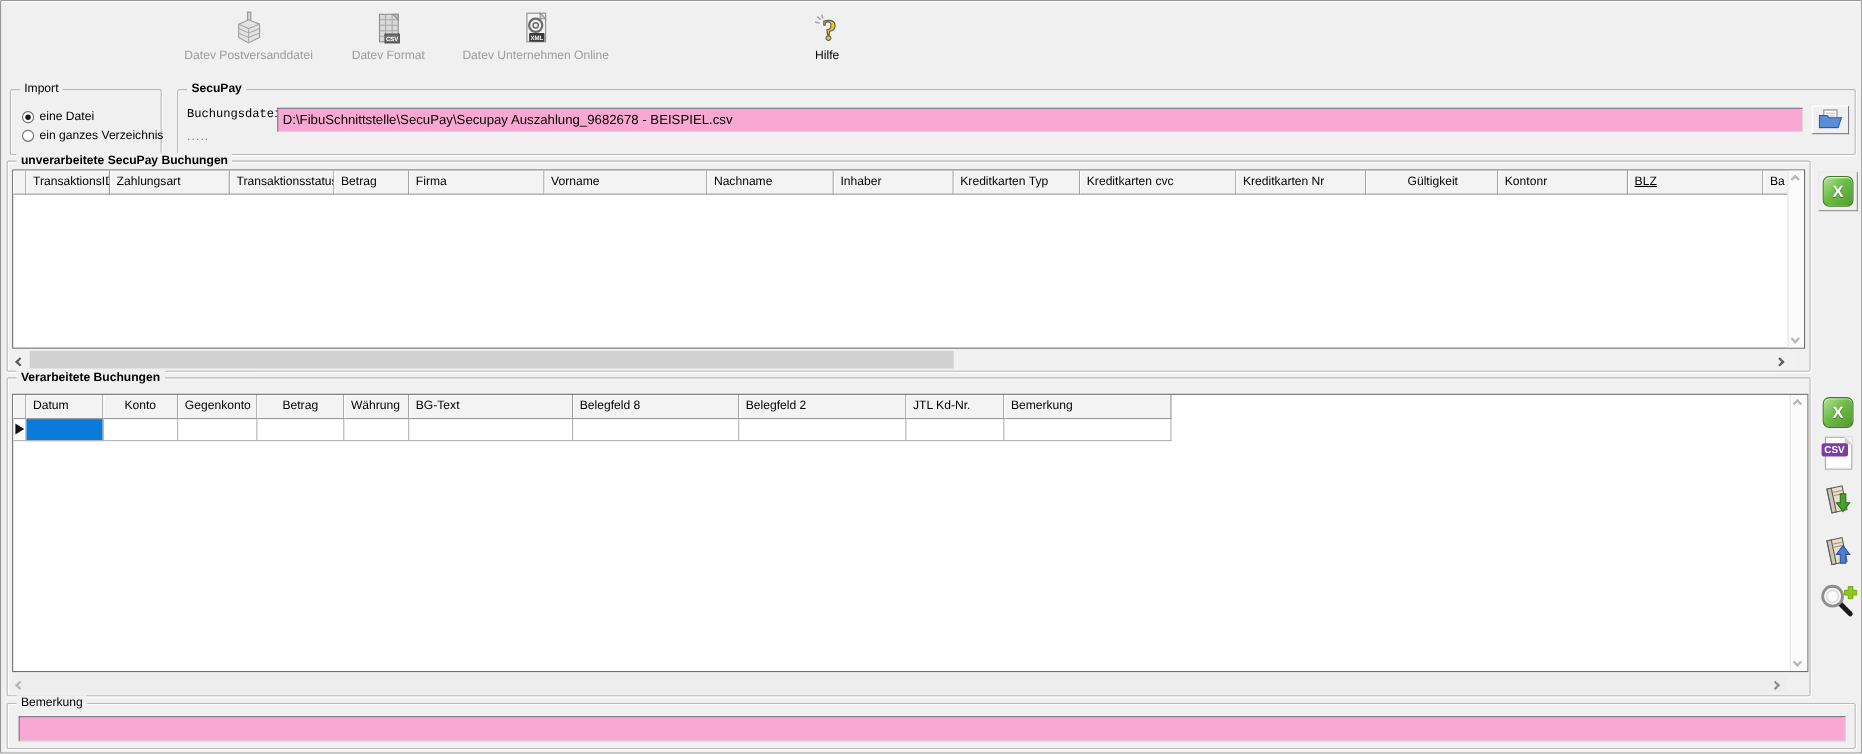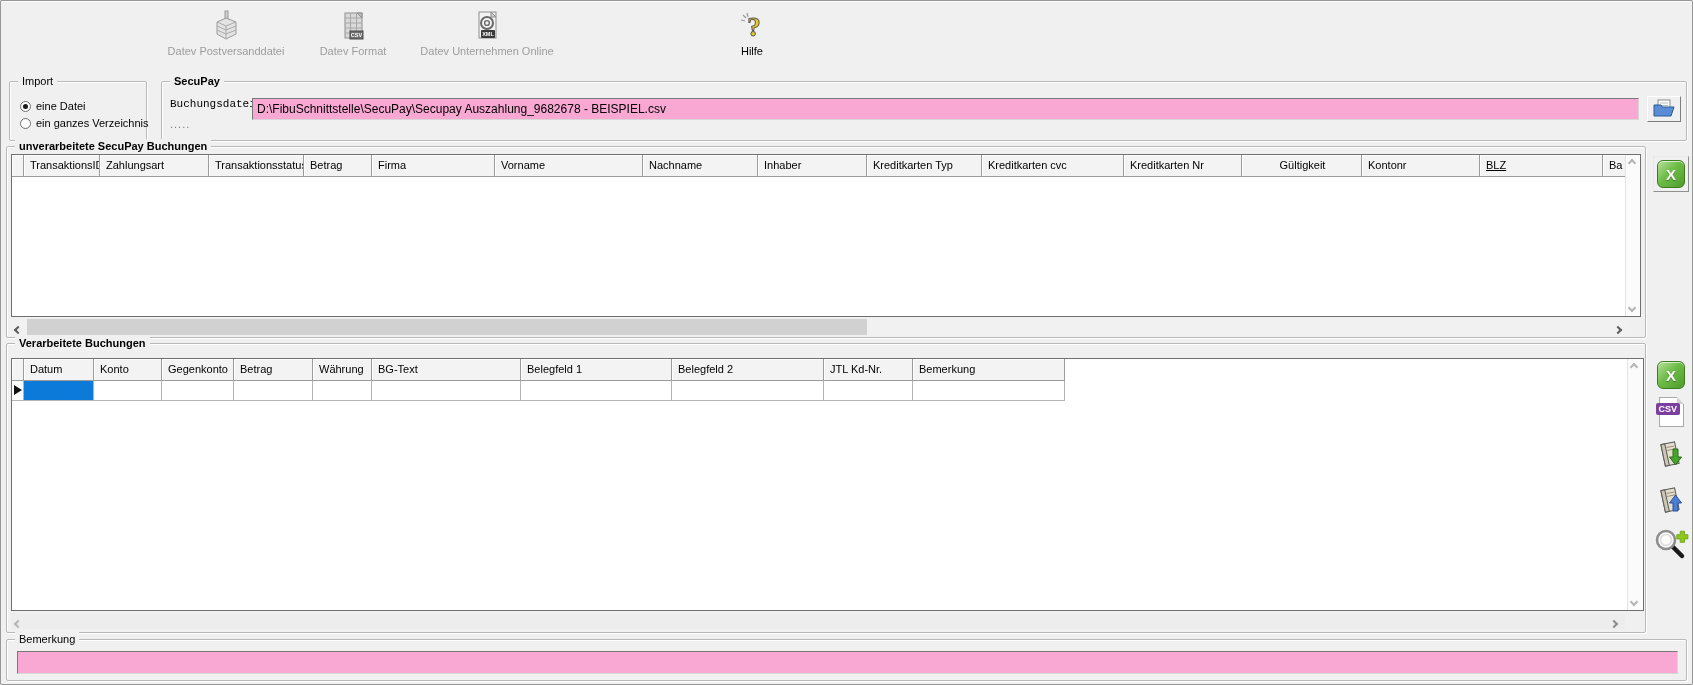--- a/index.html
+++ b/index.html
@@ -26,21 +26,21 @@
   .radio .dot{ width:5px; height:5px; border-radius:50%; background:#1a1a1a; display:none; }
   .radio.checked .dot{ display:block; }
   
   .tbox{ background:#f9a8d4; border:1px solid #7a7a7a; border-bottom-color:#d7d7d7; border-right-color:#d7d7d7;
          font-family:"Liberation Sans",sans-serif; font-size:12px; padding:2px 4px; outline:none; }
   
   .grid{ position:absolute; background:#fff; border:1px solid #6f6f6f; overflow:hidden; }
   .ghead{ display:flex; height:22px; }
   .hc{ background:#f3f3f3; border-right:1px solid #9c9c9c; border-bottom:1px solid #9c9c9c;
        box-shadow: inset 1px 1px 0 #ffffff; padding:4px 4px 0 6px; white-space:nowrap; overflow:hidden; flex:0 0 auto; }
-  .hc.ra{ text-align:left; padding-right:6px; }
+  .hc.ra{ text-align:center; padding-right:6px; }
   .hc.fill{ flex:1 1 auto; }
   .grow{ display:flex; height:20px; }
   .gc{ border-right:1px solid #b4b4b4; border-bottom:1px solid #b4b4b4; flex:0 0 auto; }
   .gc.sel{ background:#0c7ad8; }
   .marker-tri{ width:0; height:0; border-left:8px solid #111; border-top:5px solid transparent; border-bottom:5px solid transparent; margin:4px 0 0 2px; }
   
   .vscroll{ position:absolute; top:0; right:0; width:15px; height:100%; background:#fbfbfb; border-left:1px solid #e3e3e3; }
   .vscroll .top{ position:absolute; top:5px; left:3px; } .vscroll .bot{ position:absolute; bottom:5px; left:3px; }
   .hscroll{ position:absolute; height:16px; background:#f1f1f1; }
   .hscroll .thumb{ position:absolute; top:0; height:100%; background:#d1d1d1; }
@@ -196,21 +196,21 @@
 
     <div class="grid" style="left:4px;top:14px;width:1633px;height:253px;">
       <div class="ghead" style="width:1054px;">
         <div class="hc" style="width:12px;padding:0;"></div>
         <div class="hc" style="width:70px;">Datum</div>
         <div class="hc ra" style="width:68px;">Konto</div>
         <div class="hc ra" style="width:72px;">Gegenkonto</div>
         <div class="hc ra" style="width:79px;">Betrag</div>
         <div class="hc" style="width:59px;">Währung</div>
         <div class="hc" style="width:149px;">BG-Text</div>
-        <div class="hc" style="width:151px;">Belegfeld 1</div>
+        <div class="hc" style="width:151px;">Belegfeld 8</div>
         <div class="hc" style="width:152px;">Belegfeld 2</div>
         <div class="hc" style="width:89px;">JTL Kd-Nr.</div>
         <div class="hc" style="width:152px;">Bemerkung</div>
       </div>
       <div class="grow" style="width:1054px;">
         <div class="gc" style="width:12px;">
             <div class="marker-tri"></div>
           </div>
         <div class="gc sel" style="width:70px;"></div>
         <div class="gc" style="width:68px;"></div>

